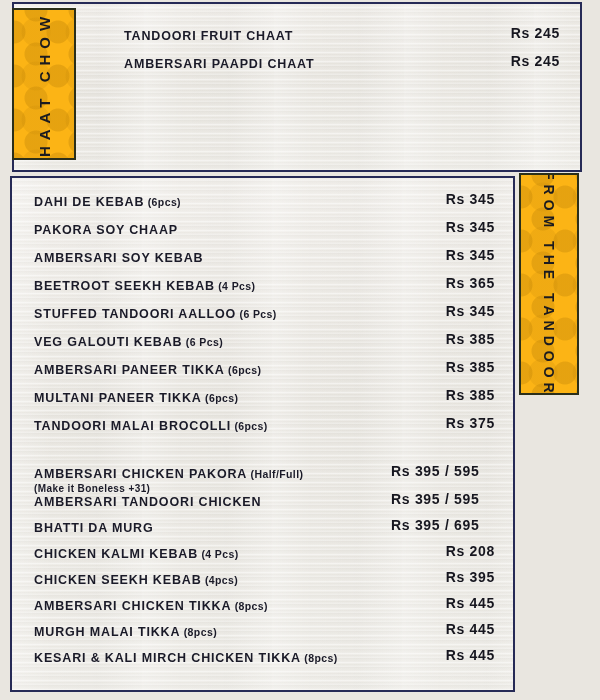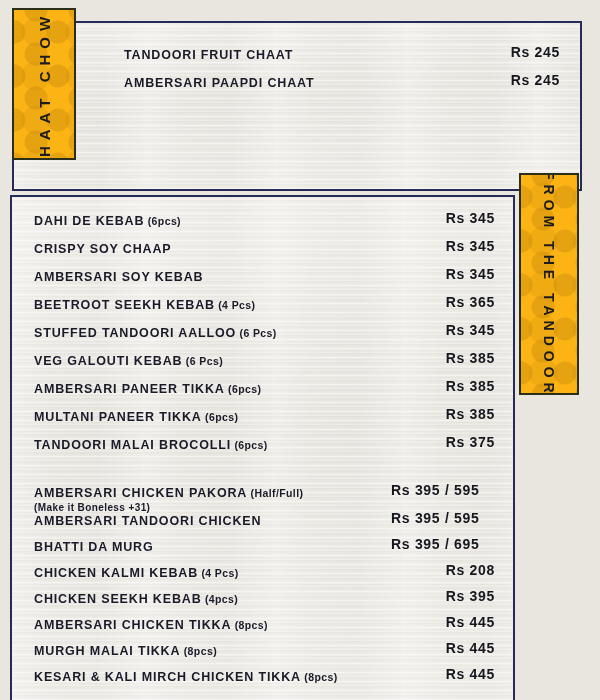--- a/index.html
+++ b/index.html
@@ -43,21 +43,20 @@
   #page-root {
     position: absolute;
     inset: 0;
   }
 
   
   .panel {
     position: absolute;
     border: 2px solid #262a56;
     box-sizing: border-box;
-    margin-top: 19px;
   }
   #chaat-panel {
     left: 12px;
     top: 2px;
     width: 570px;
     height: 170px;
   }
   #tandoor-panel {
     left: 10px;
     top: 176px;
@@ -205,21 +204,21 @@
     <span class="tab-label">CHAAT CHOWK</span>
   </div>
 
   <div class="panel paper" id="tandoor-panel">
     <div class="item-list" id="tandoor-list">
         <div class="menu-row tall">
           <div><span class="item-name">DAHI DE KEBAB<span class="qty"> (6pcs)</span></span></div>
           <span class="item-price">Rs 345</span>
         </div>
         <div class="menu-row tall">
-          <div><span class="item-name">CRISPY SOY CHAAP</span></div>
+          <div><span class="item-name">PAKORA SOY CHAAP</span></div>
           <span class="item-price">Rs 345</span>
         </div>
         <div class="menu-row tall">
           <div><span class="item-name">AMBERSARI SOY KEBAB</span></div>
           <span class="item-price">Rs 345</span>
         </div>
         <div class="menu-row tall">
           <div><span class="item-name">BEETROOT SEEKH KEBAB<span class="qty"> (4 Pcs)</span></span></div>
           <span class="item-price">Rs 365</span>
         </div>

